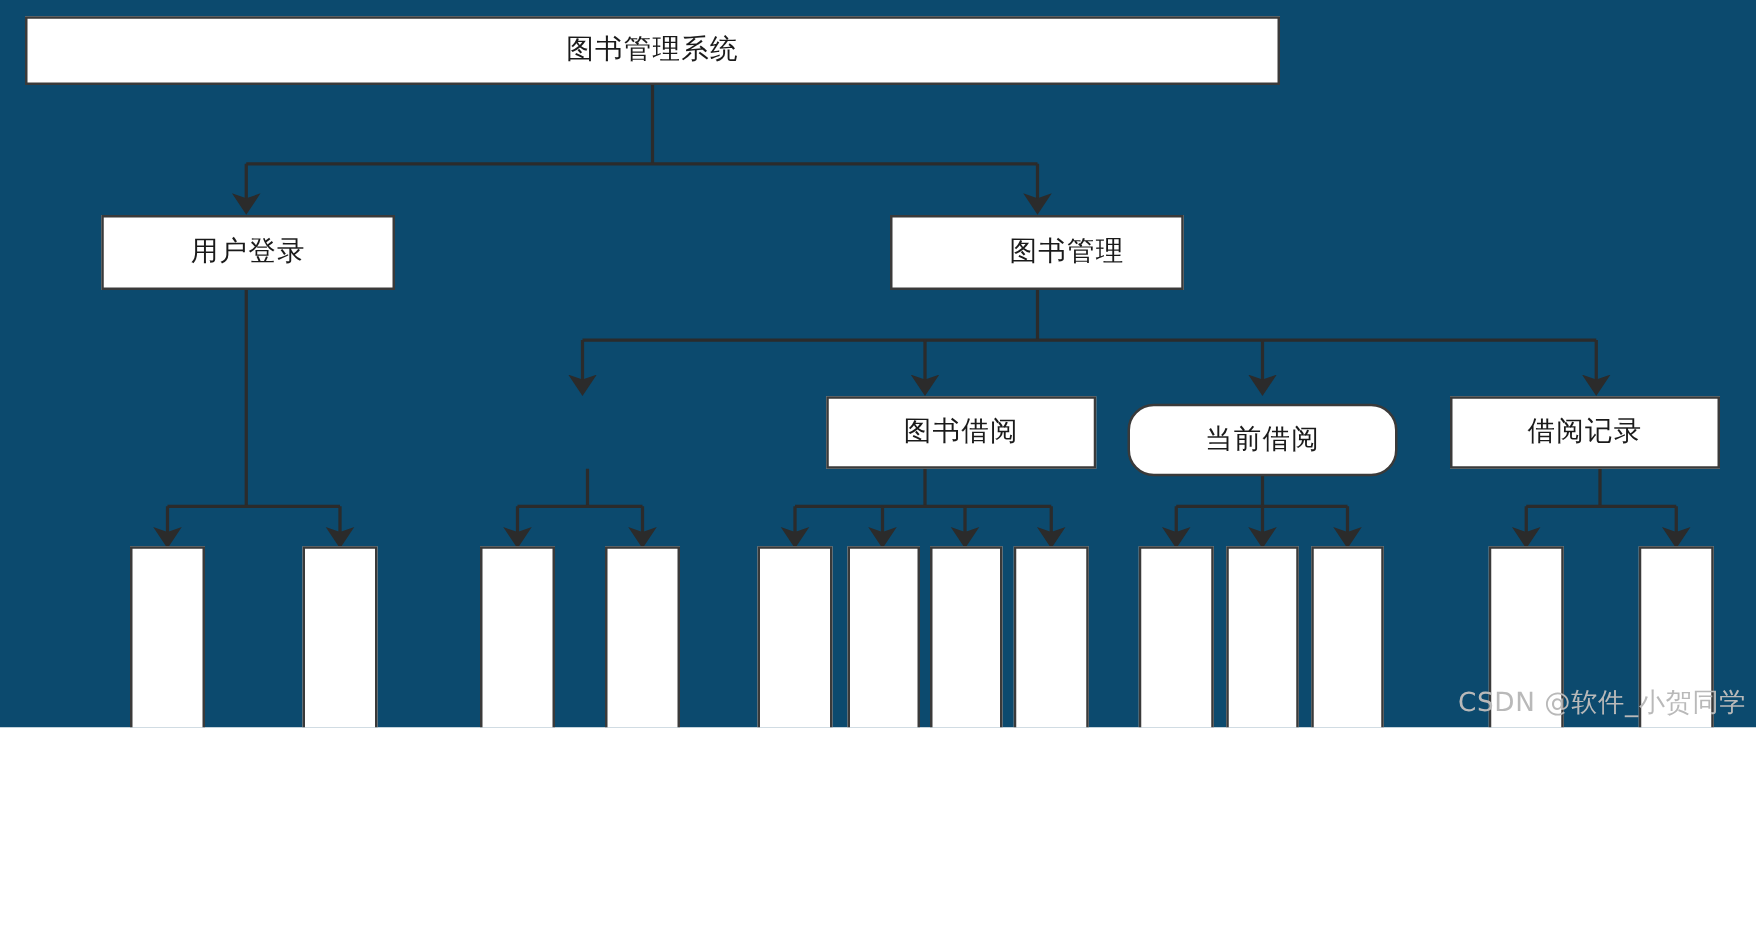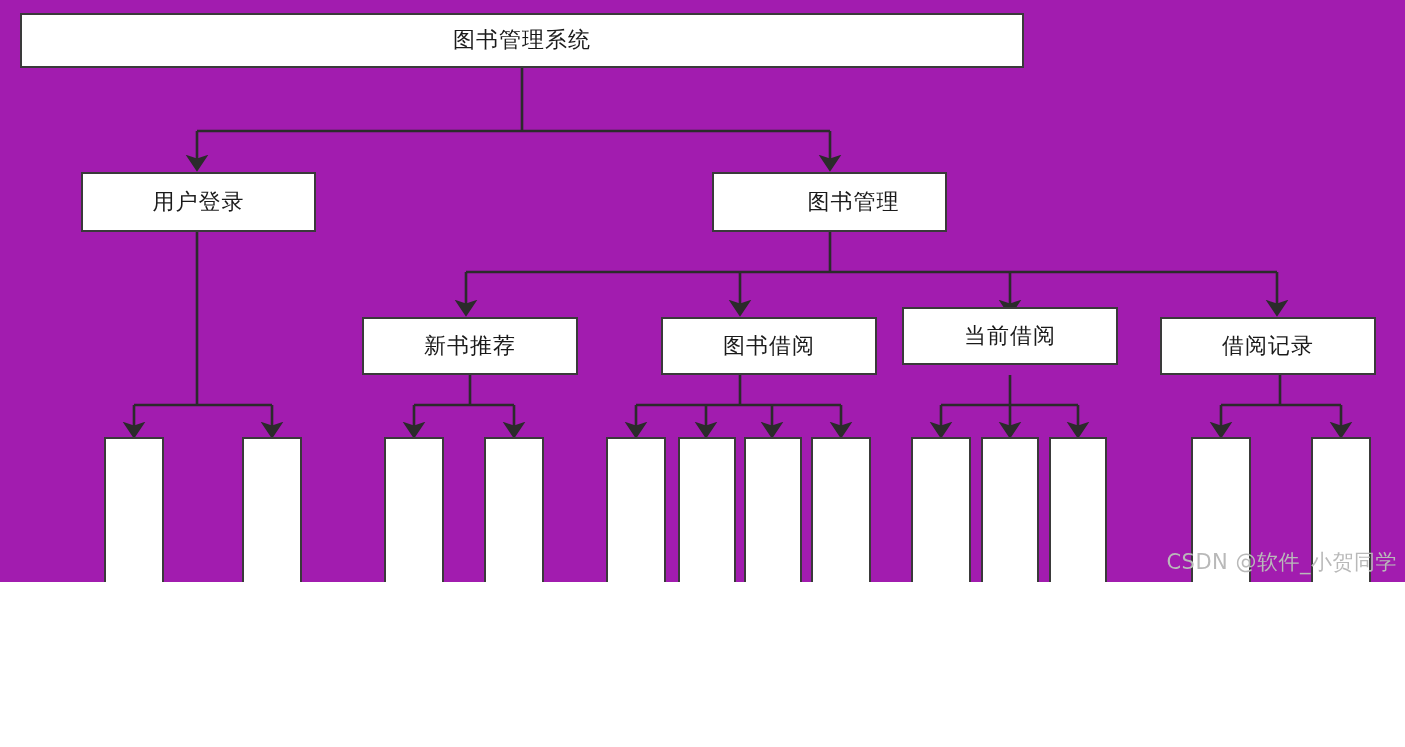--- a/index.html
+++ b/index.html
@@ -8,21 +8,21 @@
     padding: 0;
     background: #ffffff;
   }
   body {
     font-family: "DejaVu Sans", "Liberation Sans", sans-serif;
   }
   #diagram-root {
     position: relative;
     width: 1405px;
     height: 582px;
-    background: #a21caf;
+    background: #0c4a6e;
     overflow: hidden;
   }
   svg.connectors {
     position: absolute;
     left: 0;
     top: 0;
     width: 1405px;
     height: 747px;
     pointer-events: none;
   }
@@ -131,27 +131,24 @@
     <span class="label">图书管理系统</span>
   </div>
 
   <div class="node level2" style="left:81px; top:172px; width:235px; height:60px;">
     <span class="label">用户登录</span>
   </div>
   <div class="node level2" style="left:712px; top:172px; width:235px; height:60px;padding-left:48px;">
     <span class="label">图书管理</span>
   </div>
 
-  <div class="node level3" style="left:362px; top:317px; width:216px; height:58px;">
-    <span class="label">新书推荐</span>
-  </div>
   <div class="node level3" style="left:632px; top:317px; width:216px; height:58px;margin-left:29px;">
     <span class="label">图书借阅</span>
   </div>
-  <div class="node level3" style="left:902px; top:307px; width:216px; height:58px;">
+  <div class="node level3" style="left:902px; top:323px; width:216px; height:58px;border-radius:21px;">
     <span class="label">当前借阅</span>
   </div>
   <div class="node level3" style="left:1160px; top:317px; width:216px; height:58px;">
     <span class="label">借阅记录</span>
   </div>
 
   <div class="node leaf" style="left:104px; top:437px; width:60px; height:298px;">
     <span class="label">用户登录</span>
   </div>
   <div class="node leaf" style="left:242px; top:437px; width:60px; height:298px;">

